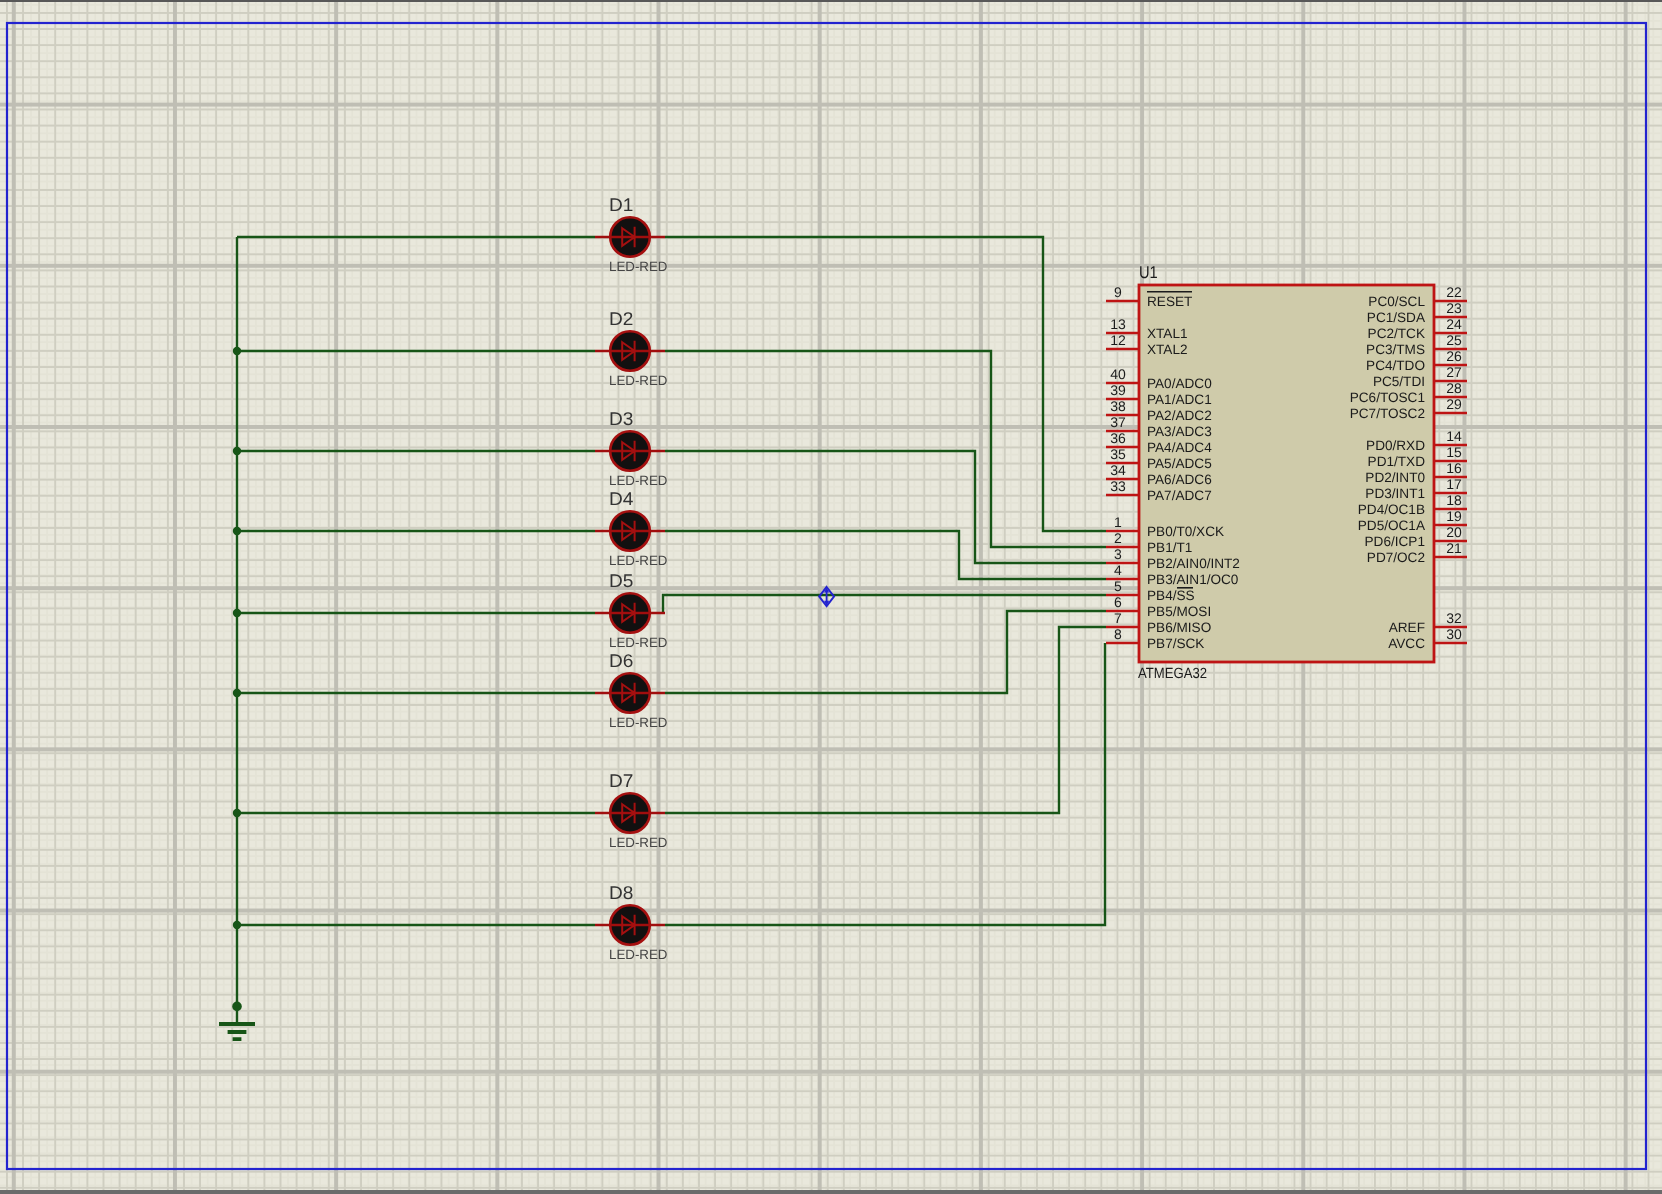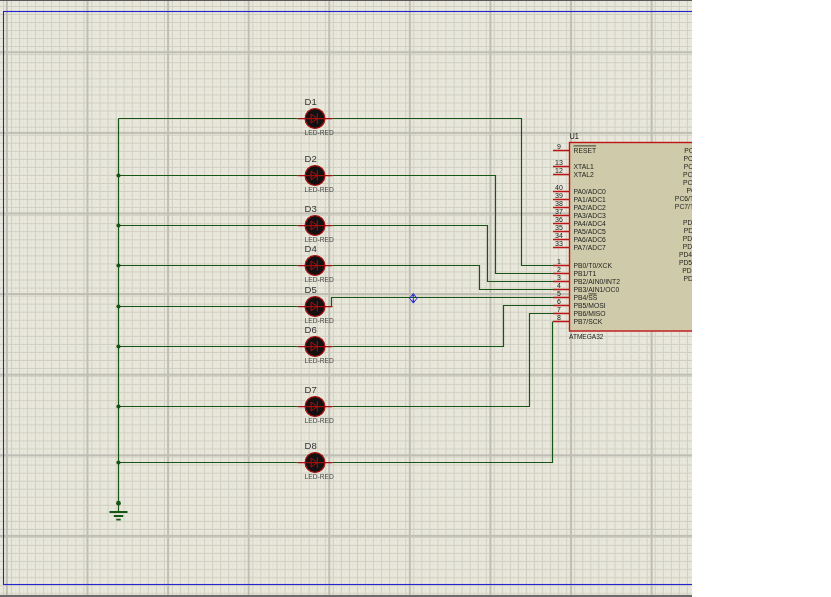--- a/index.html
+++ b/index.html
@@ -1,14 +1,14 @@
 <!DOCTYPE html>
 <html><head><meta charset="utf-8"><style>
 html,body{margin:0;padding:0;}
-#page{position:relative;width:692px;height:597px;overflow:hidden;
+#page{position:relative;width:831px;height:597px;overflow:hidden;
 background-color:#E9E8DC;
 background-image:
 linear-gradient(to right, #BFBEB4 0 2px, transparent 2px),
 linear-gradient(to bottom, #BFBEB4 0 2px, transparent 2px),
 linear-gradient(to right, #CFCEC1 0 1px, transparent 1px),
 linear-gradient(to bottom, #CFCEC1 0 1px, transparent 1px),
 linear-gradient(to right, #E4E3D6 0 1px, transparent 1px),
 linear-gradient(to bottom, #E4E3D6 0 1px, transparent 1px);
 background-size: 80.6px 100%, 100% 80.6px, 8.056px 100%, 100% 8.056px, 4.028px 100%, 100% 4.028px;
 background-position: 5.9px 0, 0 51.3px, 3px 0, 0 6px, 3px 0, 0 6px;

